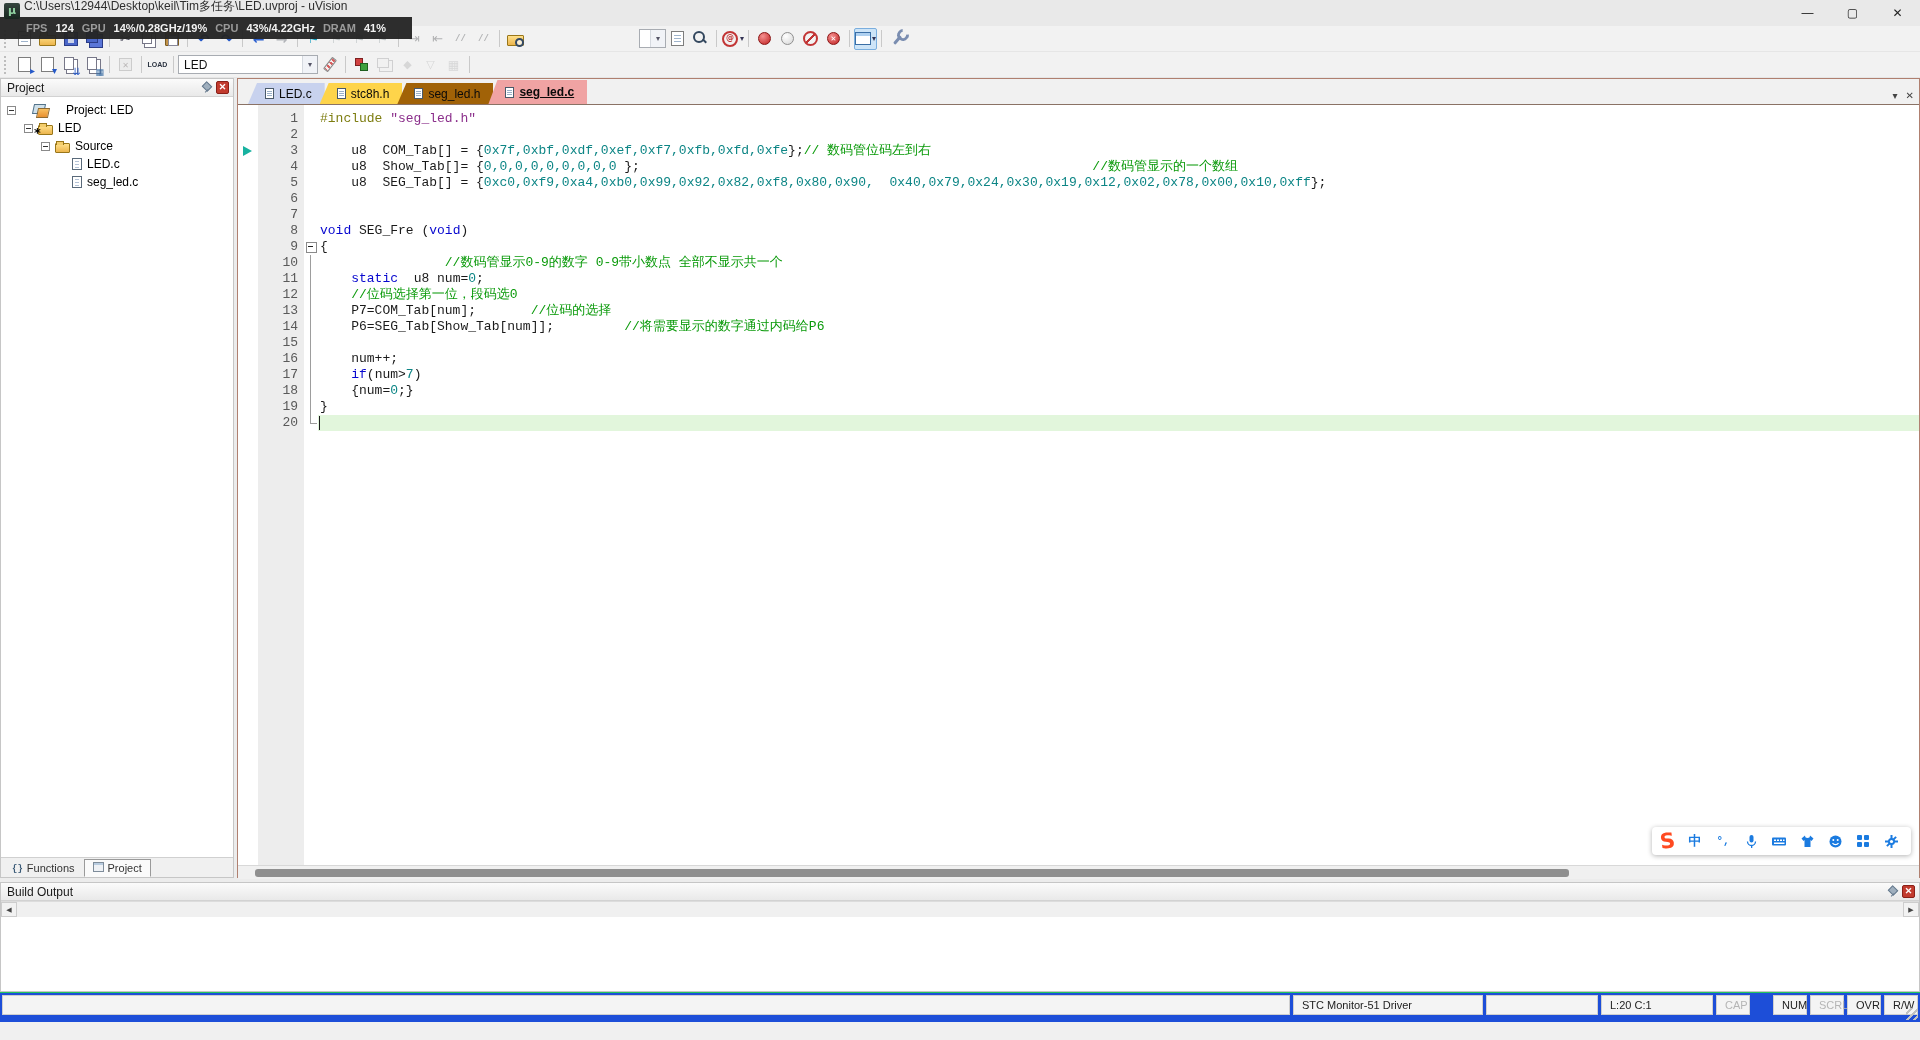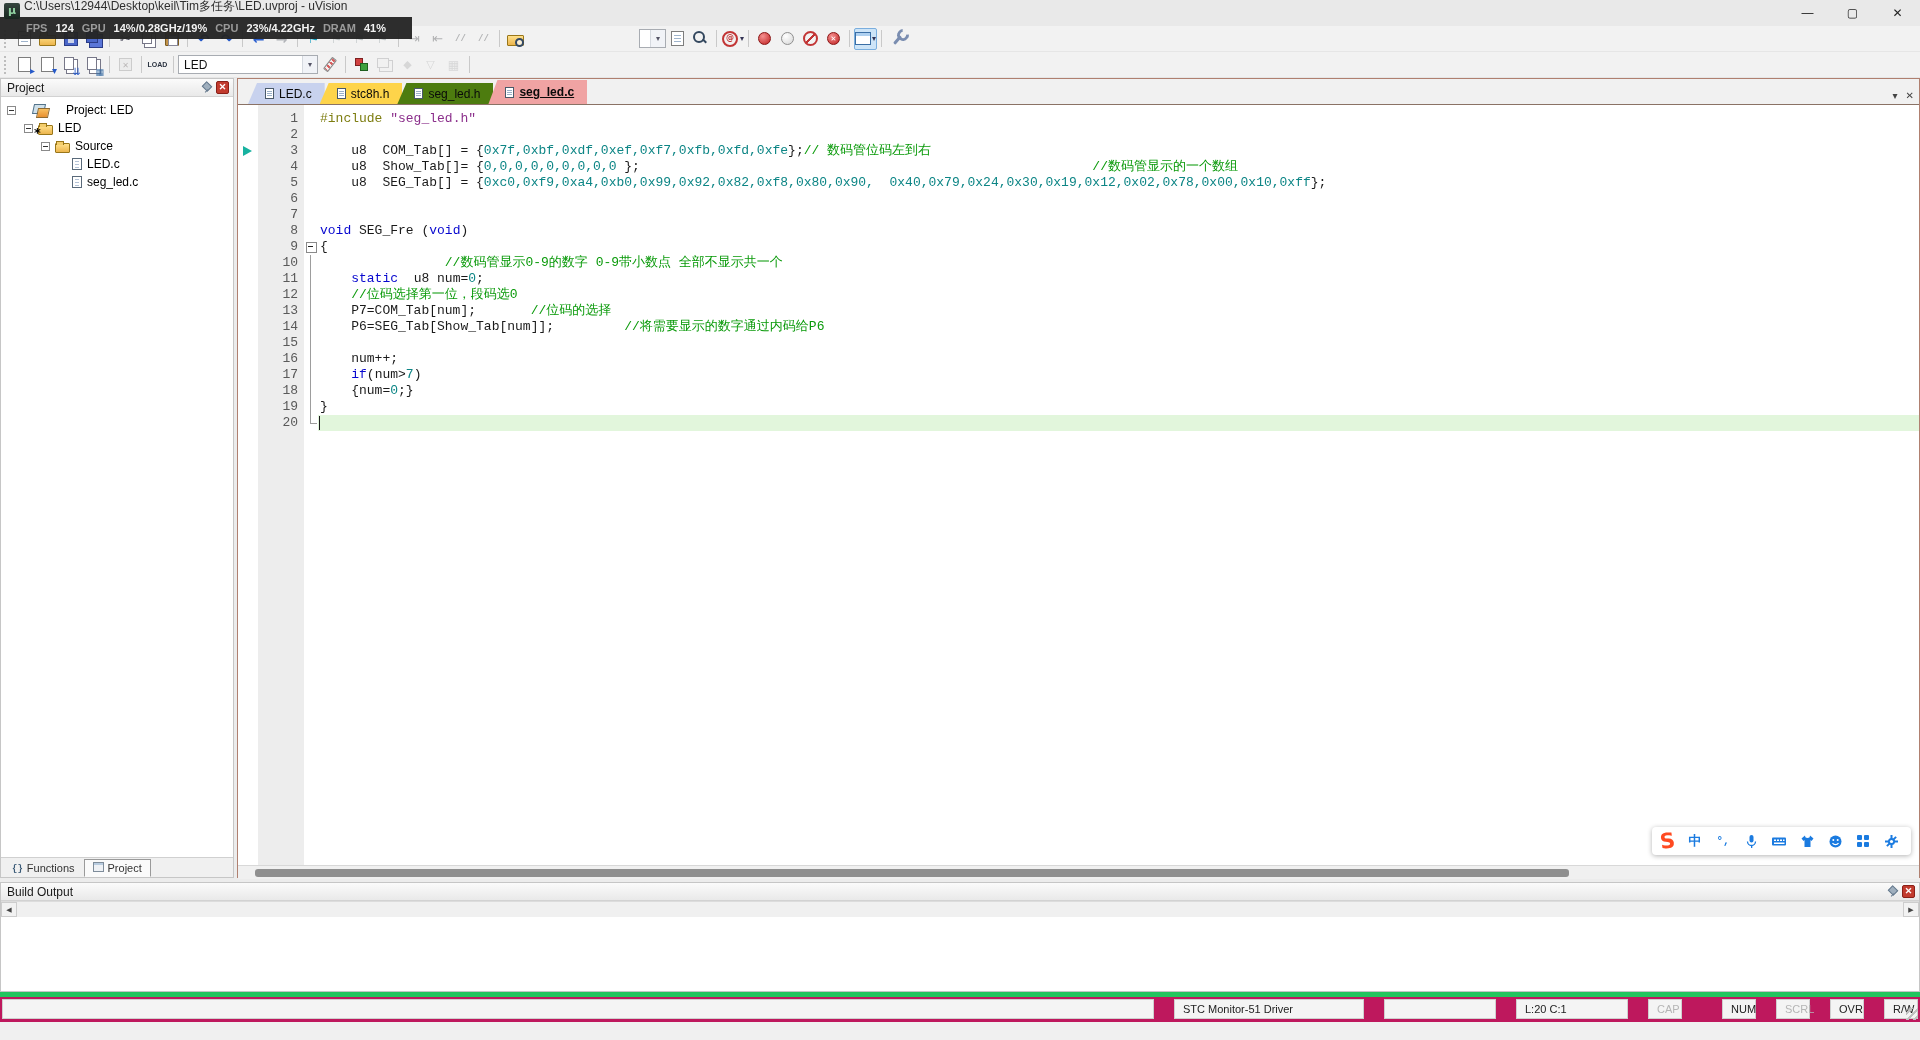--- a/index.html
+++ b/index.html
@@ -159,40 +159,40 @@
   .build{height:110px;display:flex;flex-direction:column;background:#fff;border:1px solid #c6c6c6;flex:none}
   .build-body{height:76px;border:1px solid #b9b9b9;border-top:none;overflow:hidden;flex:none;padding-top:2px}
   .bline{height:17px;line-height:17px;font:13px "Liberation Mono",monospace;white-space:pre;padding-left:4px;color:#111}
   .bline.sel{background:#2a65c8;color:#fff}
   .seg-bpath{color:#c8d484}
   .bhscroll{height:16px;background:#f0f0f0;position:relative;flex:none;border-top:1px solid #dcdcdc}
   .bh-left,.bh-right{position:absolute;top:0;width:16px;height:15px;background:#f2f2f2;border:1px solid #cdcdcd;display:flex;align-items:center;justify-content:center;font-size:7px;color:#444}
   .bh-left{left:0}.bh-right{right:0}
 
   
-  .statusbar{height:30px;background:#be185d;border-top:5px solid #22c55e;display:flex;align-items:flex-start;padding:2px 2px 0 2px;gap:20px;flex:none;position:relative}
+  .statusbar{height:30px;background:#1d4ed8;border-top:1px solid #22c55e;display:flex;align-items:flex-start;padding:2px 2px 0 2px;gap:3px;flex:none;position:relative}
   .scell{height:20px;border:1px solid #cfcfcf;background:#f4f4f4;display:flex;align-items:center;padding:0 8px;font-size:11px;color:#222;white-space:nowrap}
   .scell.off{color:#b5b5b5}
   .grip{position:absolute;right:2px;bottom:2px;width:12px;height:12px;background:repeating-linear-gradient(135deg,transparent 0 3px,#c0c0c0 3px 5px)}
 </style>
 </head>
 <body>
 
 <div id="app">
 
   <div class="titlebar">
     <span class="title-text">C:\Users\12944\Desktop\keil\Tim多任务\LED.uvproj - uVision</span>
     <span class="app-icon">µ</span>
     <div class="overlay">
       <span class="ov-lab">FPS</span>
       <span class="ov-val">124</span>
       <span class="ov-lab">GPU</span>
       <span class="ov-val">14%/0.28GHz/19%</span>
       <span class="ov-lab">CPU</span>
-      <span class="ov-val">23%/4.22GHz</span>
+      <span class="ov-val">43%/4.22GHz</span>
       <span class="ov-lab">DRAM</span>
       <span class="ov-val">41%</span>
     </div>
     <div class="win-controls" id="winControls">
         <div class="win-btn">—</div>
         <div class="win-btn">▢</div>
         <div class="win-btn">✕</div>
       </div>
   </div>
 
@@ -402,21 +402,21 @@
     <div class="editor">
       <div class="tabbar" id="tabbar">
         <div class="etab" style="background: rgb(200, 210, 238);">
             <span class="tabdoc"></span>
             <span class="tlabel">LED.c</span>
           </div>
           <div class="etab" style="background: rgb(254, 212, 74);">
             <span class="tabdoc"></span>
             <span class="tlabel">stc8h.h</span>
           </div>
-          <div class="etab" style="background: #4d7c0f;">
+          <div class="etab" style="background: #a16207;">
             <span class="tabdoc"></span>
             <span class="tlabel">seg_led.h</span>
           </div>
           <div class="etab active" style="background: rgb(240, 163, 163);">
             <span class="tabdoc"></span>
             <span class="tlabel">seg_led.c</span>
           </div>
           <div class="tabbar-btns">
           <span class="tb-down"></span>
           <span class="tb-x"></span>

